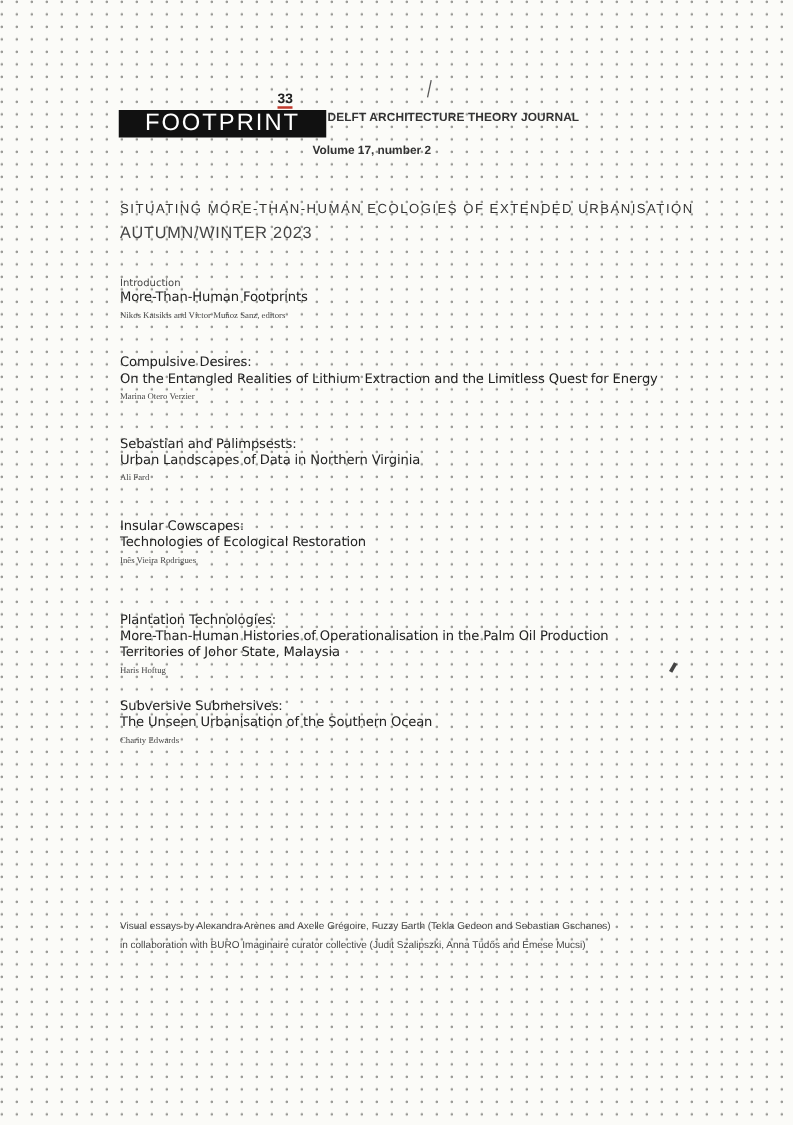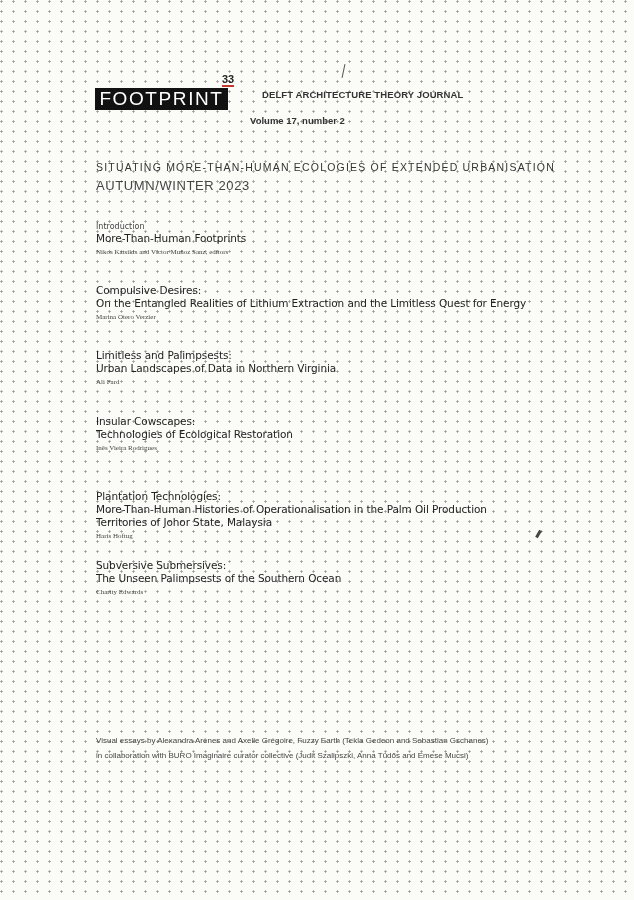--- a/index.html
+++ b/index.html
@@ -28,21 +28,21 @@
       color: #222;
       line-height: 12px;
     }
     .page-number-underline {
       left: 222px; top: 85px;
       width: 12px; height: 2px;
       background: #c0392b;
     }
     .logo-box {
       left: 95px; top: 88px;
-      width: 133px; height: 22px;
+      width: 166px; height: 22px;
       background: #111;
       color: #fff;
       font-family: "Liberation Sans", sans-serif;
       font-size: 19px;
       letter-spacing: 1.6px;
       line-height: 22px;
       text-align: center;
     }
     .journal-name {
       left: 250px; top: 89px;
@@ -129,41 +129,41 @@
   <div class="author">Nikos Katsikis and Víctor Muñoz Sanz, editors</div>
 </div>
 
 <div class="entry" style="top:284px;">
   <div class="title-line">Compulsive Desires:</div>
   <div class="title-line">On the Entangled Realities of Lithium Extraction and the Limitless Quest for Energy</div>
   <div class="author">Marina Otero Verzier</div>
 </div>
 
 <div class="entry" style="top:349px;">
-  <div class="title-line">Limitless and Palimpsests:</div>
+  <div class="title-line">Sebastian and Palimpsests:</div>
   <div class="title-line">Urban Landscapes of Data in Northern Virginia</div>
   <div class="author">Ali Fard</div>
 </div>
 
 <div class="entry" style="top:415px;">
   <div class="title-line">Insular Cowscapes:</div>
   <div class="title-line">Technologies of Ecological Restoration</div>
   <div class="author">Inês Vieira Rodrigues</div>
 </div>
 
 <div class="entry" style="top:480px;margin-top:10px;">
   <div class="title-line">Plantation Technologies:</div>
   <div class="title-line">More-Than-Human Histories of Operationalisation in the Palm Oil Production</div>
   <div class="title-line">Territories of Johor State, Malaysia</div>
   <div class="author">Haris Hoftug</div>
 </div>
 
 <div class="entry" style="top:559px;">
   <div class="title-line">Subversive Submersives:</div>
-  <div class="title-line">The Unseen Palimpsests of the Southern Ocean</div>
+  <div class="title-line">The Unseen Urbanisation of the Southern Ocean</div>
   <div class="author">Charity Edwards</div>
 </div>
 
 <div class="abs credits">
   <div>Visual essays by Alexandra Arènes and Axelle Grégoire, Fuzzy Earth (Tekla Gedeon and Sebastian Gschanes)</div>
   <div>in collaboration with BURO Imaginaire curator collective (Judit Szalipszki, Anna Tüdős and Emese Mucsi)</div>
 </div>
 
 <div class="mark" style="left:343px; top:64px; width:1px; height:14px; transform:rotate(12deg);"></div>
 <div class="mark" style="left:537px; top:530px; width:3px; height:8px; transform:rotate(30deg); background:#444;"></div>

